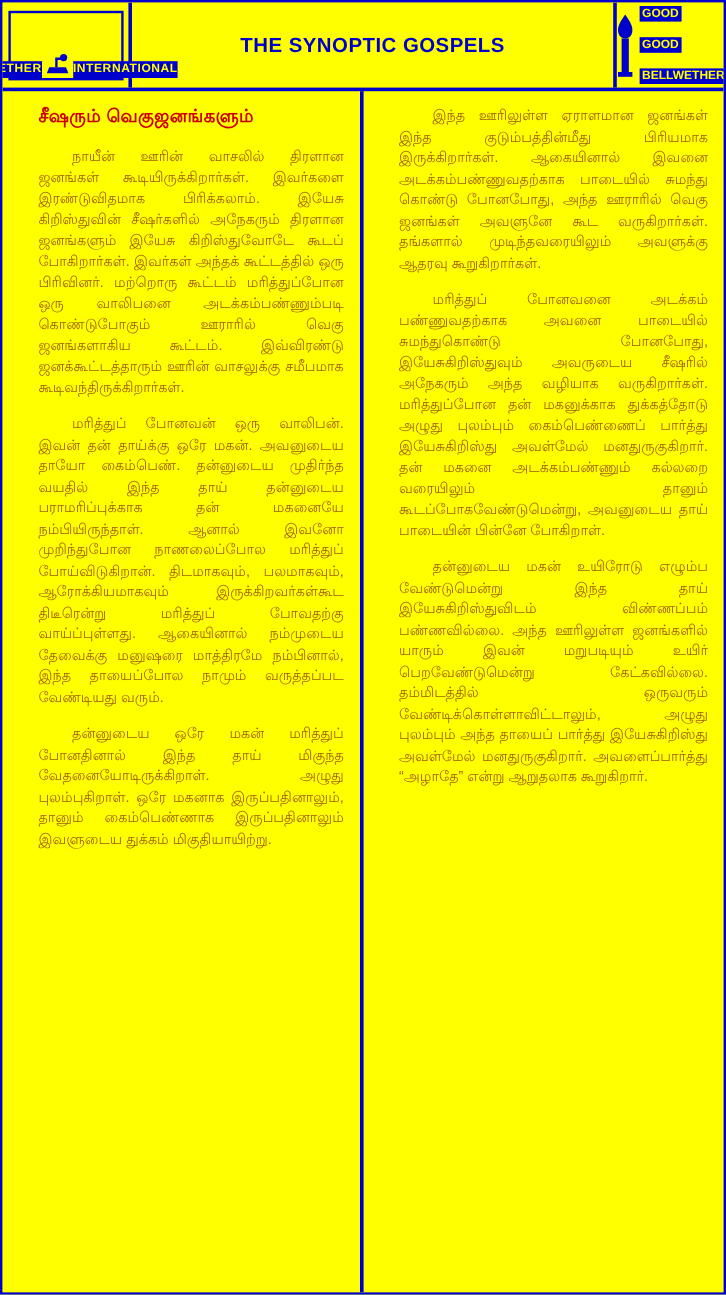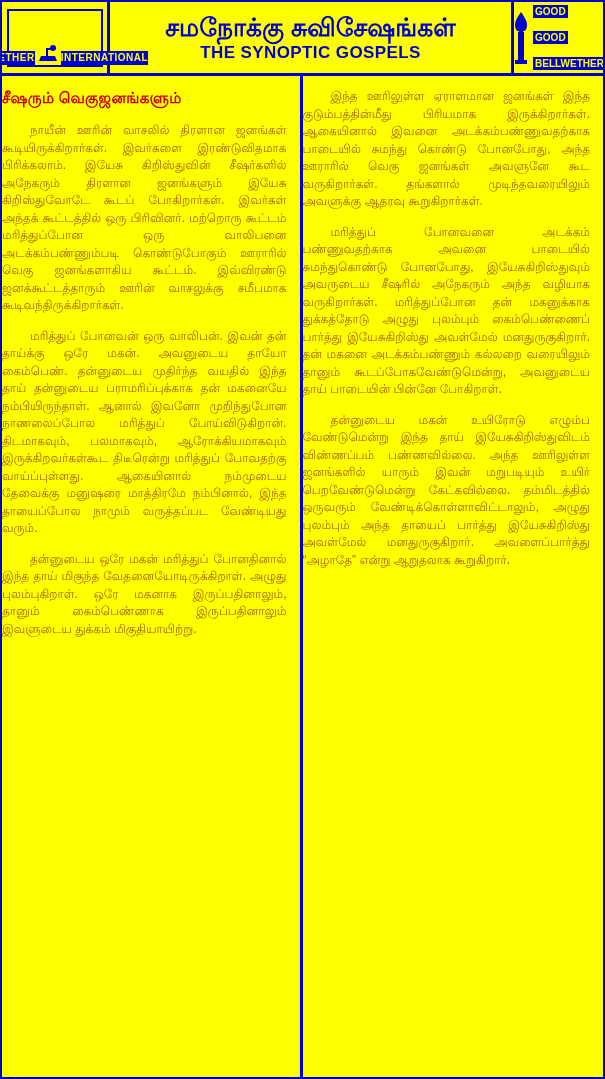--- a/index.html
+++ b/index.html
@@ -120,21 +120,21 @@
   }
   
   .body {
     display: flex;
     height: calc(100% - 74px);
     box-sizing: border-box;
   }
   .col {
     width: 50%;
     box-sizing: border-box;
-    padding: 12px 13px 10px 0;
+    padding: 12px 13px 10px 30px;
   }
   .col-left {
     border-right: 3px solid #0000cc;
   }
   .head-ta {
     color: #cc0000;
     font-size: 15px;
     font-weight: bold;
     line-height: 20px;
     margin: 0 0 14px 0;
@@ -178,21 +178,20 @@
               <path d="M12 12 L12 5 L16 5" stroke="#0000cc" stroke-width="2" fill="none"></path>
               <circle cx="18" cy="4" r="3" fill="#0000cc"></circle>
             </svg>
           </span>
         </div>
         <div class="logo-band">INTERNATIONAL</div>
       </div>
     </div>
 
     <div class="title-box">
-      <div class="title-ta">சமநோக்கு சுவிசேஷங்கள்</div>
       <div class="title-en">THE SYNOPTIC GOSPELS</div>
     </div>
 
     <div class="pub-box">
       <span class="pub-glyph">
         <svg width="20" height="56" viewBox="0 0 20 56" aria-hidden="true">
           <path d="M10 2 C6 8 4 11 4 15 C4 20 7 22 10 22 C13 22 16 20 16 15 C16 11 14 8 10 2 Z" fill="#0000cc"></path>
           <rect x="7" y="22" width="6" height="30" fill="#0000cc"></rect>
           <rect x="4" y="50" width="12" height="4" fill="#0000cc"></rect>
         </svg>

